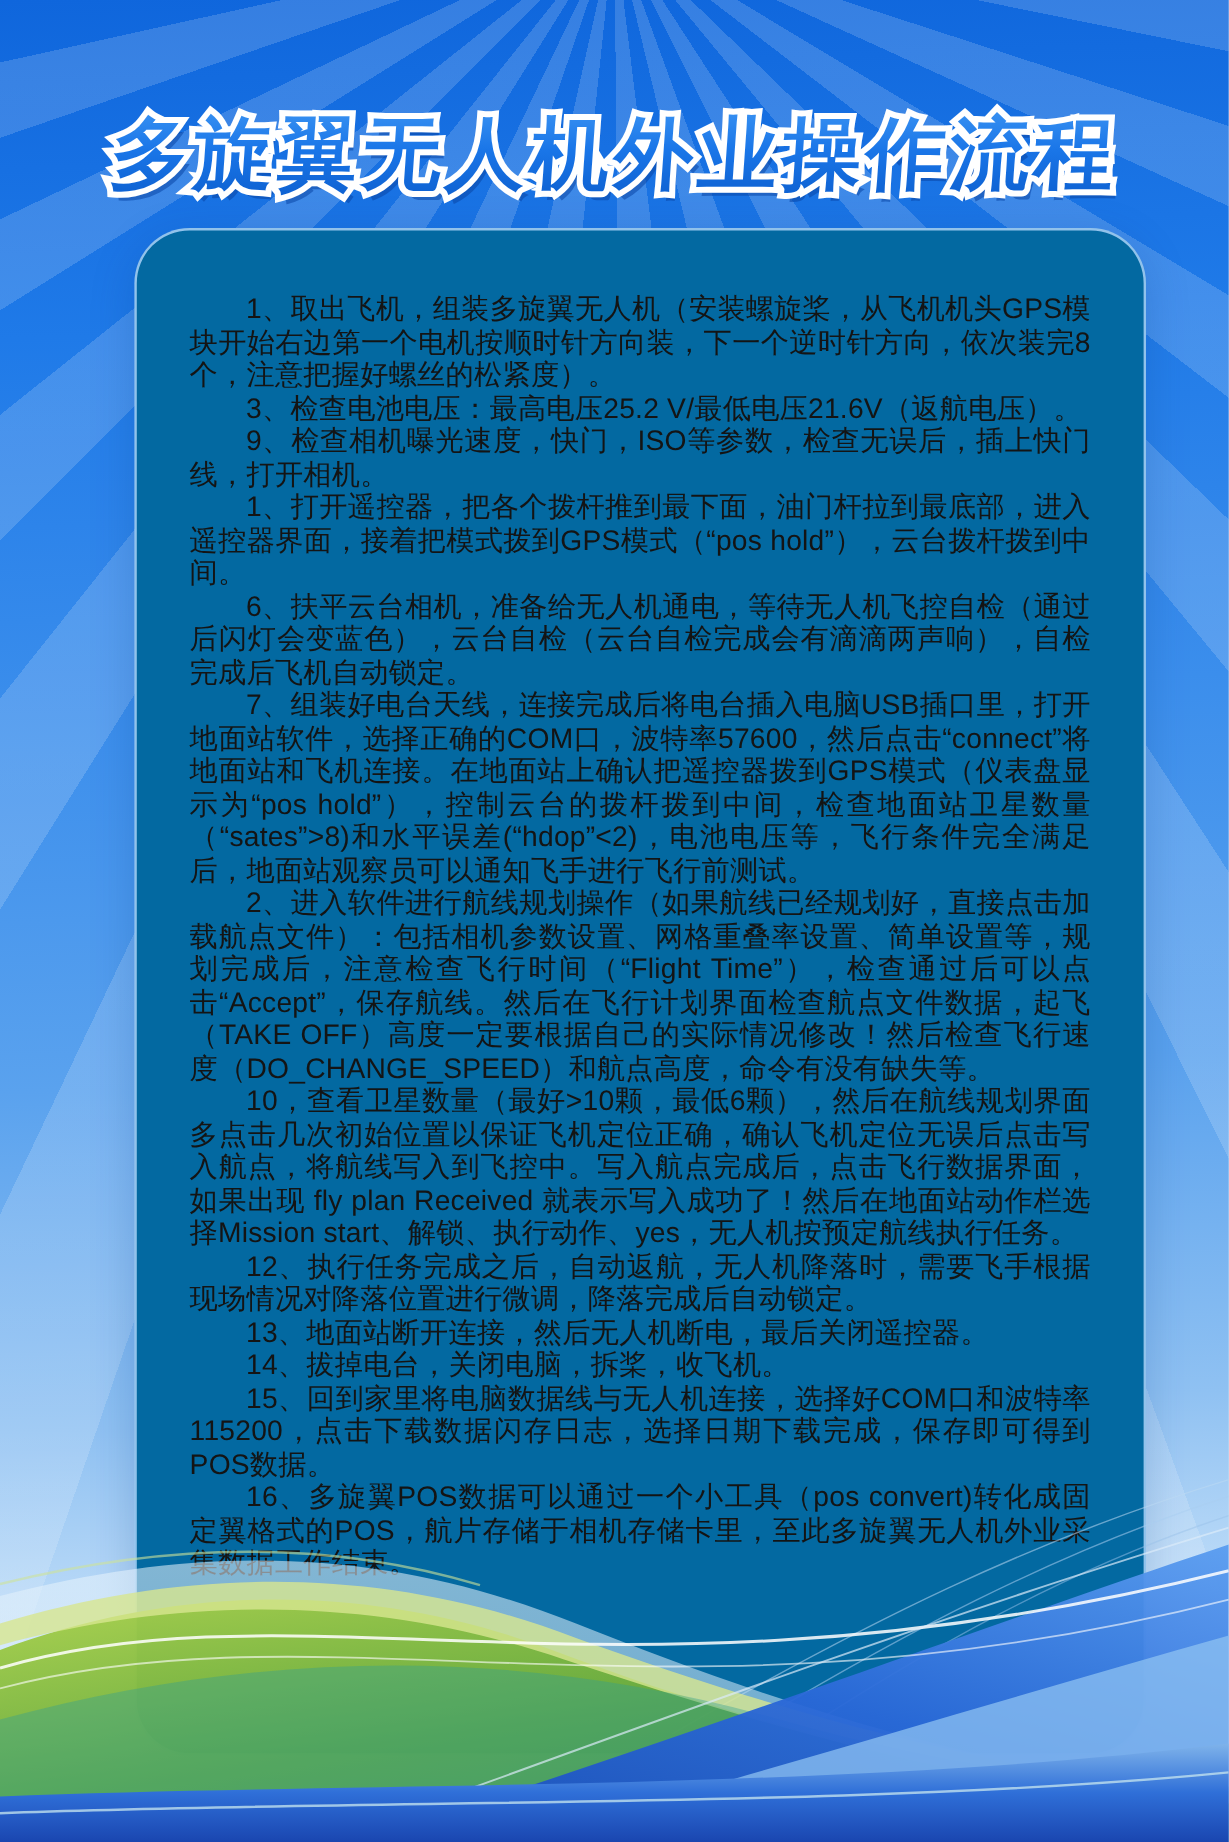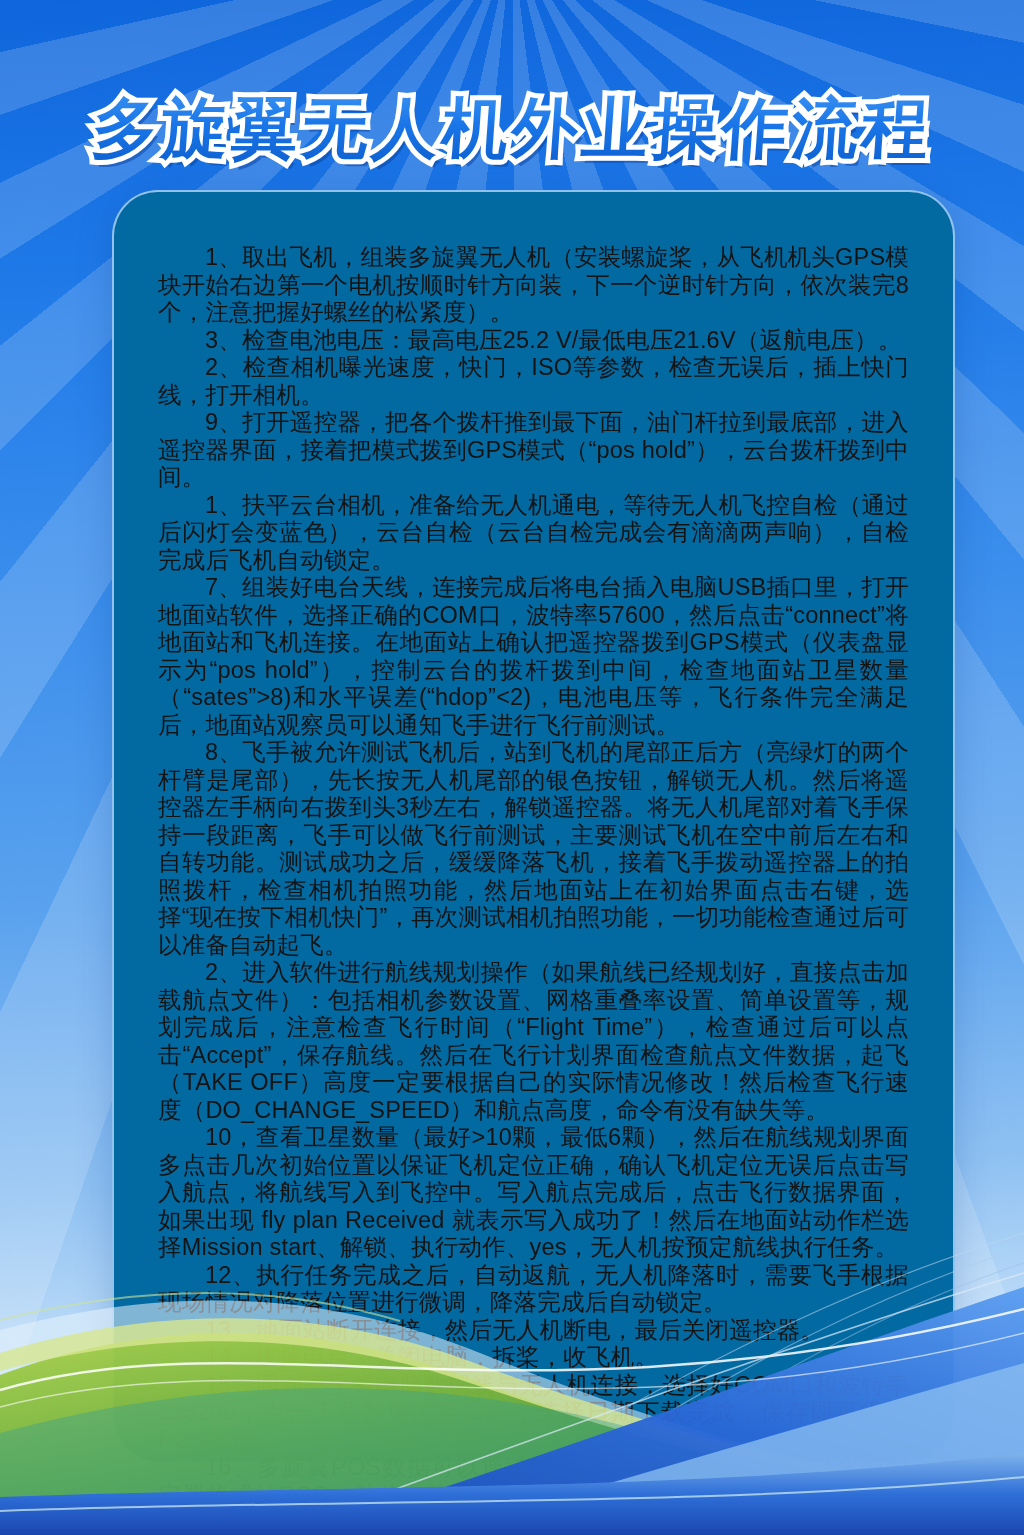--- a/index.html
+++ b/index.html
@@ -67,25 +67,24 @@
   <span class="title-stack">
     <span class="title-outline">多旋翼无人机外业操作流程</span>
     <span class="title-fill">多旋翼无人机外业操作流程</span>
   </span>
 </div>
 
 <div class="card">
   <div class="content">
     <p>1、取出飞机，组装多旋翼无人机（安装螺旋桨，从飞机机头GPS模块开始右边第一个电机按顺时针方向装，下一个逆时针方向，依次装完8个，注意把握好螺丝的松紧度）。</p>
     <p>3、检查电池电压：最高电压25.2 V/最低电压21.6V（返航电压）。</p>
-    <p>2、检查相机曝光速度，快门，ISO等参数，检查无误后，插上快门线，打开相机。</p>
-    <p>9、打开遥控器，把各个拨杆推到最下面，油门杆拉到最底部，进入遥控器界面，接着把模式拨到GPS模式（“pos hold”），云台拨杆拨到中间。</p>
-    <p>1、扶平云台相机，准备给无人机通电，等待无人机飞控自检（通过后闪灯会变蓝色），云台自检（云台自检完成会有滴滴两声响），自检完成后飞机自动锁定。</p>
+    <p>9、检查相机曝光速度，快门，ISO等参数，检查无误后，插上快门线，打开相机。</p>
+    <p>1、打开遥控器，把各个拨杆推到最下面，油门杆拉到最底部，进入遥控器界面，接着把模式拨到GPS模式（“pos hold”），云台拨杆拨到中间。</p>
+    <p>6、扶平云台相机，准备给无人机通电，等待无人机飞控自检（通过后闪灯会变蓝色），云台自检（云台自检完成会有滴滴两声响），自检完成后飞机自动锁定。</p>
     <p>7、组装好电台天线，连接完成后将电台插入电脑USB插口里，打开地面站软件，选择正确的COM口，波特率57600，然后点击“connect”将地面站和飞机连接。在地面站上确认把遥控器拨到GPS模式（仪表盘显示为“pos hold”），控制云台的拨杆拨到中间，检查地面站卫星数量（“sates”&gt;8)和水平误差(“hdop”&lt;2)，电池电压等，飞行条件完全满足后，地面站观察员可以通知飞手进行飞行前测试。</p>
-    <p>8、飞手被允许测试飞机后，站到飞机的尾部正后方（亮绿灯的两个杆臂是尾部），先长按无人机尾部的银色按钮，解锁无人机。然后将遥控器左手柄向右拨到头3秒左右，解锁遥控器。将无人机尾部对着飞手保持一段距离，飞手可以做飞行前测试，主要测试飞机在空中前后左右和自转功能。测试成功之后，缓缓降落飞机，接着飞手拨动遥控器上的拍照拨杆，检查相机拍照功能，然后地面站上在初始界面点击右键，选择“现在按下相机快门”，再次测试相机拍照功能，一切功能检查通过后可以准备自动起飞。</p>
     <p>2、进入软件进行航线规划操作（如果航线已经规划好，直接点击加载航点文件）：包括相机参数设置、网格重叠率设置、简单设置等，规划完成后，注意检查飞行时间（“Flight Time”），检查通过后可以点击“Accept”，保存航线。然后在飞行计划界面检查航点文件数据，起飞（TAKE OFF）高度一定要根据自己的实际情况修改！然后检查飞行速度（DO_CHANGE_SPEED）和航点高度，命令有没有缺失等。</p>
     <p>10，查看卫星数量（最好&gt;10颗，最低6颗），然后在航线规划界面多点击几次初始位置以保证飞机定位正确，确认飞机定位无误后点击写入航点，将航线写入到飞控中。写入航点完成后，点击飞行数据界面，如果出现 fly plan Received 就表示写入成功了！然后在地面站动作栏选择Mission start、解锁、执行动作、yes，无人机按预定航线执行任务。</p>
     <p>12、执行任务完成之后，自动返航，无人机降落时，需要飞手根据现场情况对降落位置进行微调，降落完成后自动锁定。</p>
     <p>13、地面站断开连接，然后无人机断电，最后关闭遥控器。</p>
     <p>14、拔掉电台，关闭电脑，拆桨，收飞机。</p>
     <p>15、回到家里将电脑数据线与无人机连接，选择好COM口和波特率115200，点击下载数据闪存日志，选择日期下载完成，保存即可得到POS数据。</p>
     <p>16、多旋翼POS数据可以通过一个小工具（pos  convert)转化成固定翼格式的POS，航片存储于相机存储卡里，至此多旋翼无人机外业采集数据工作结束。</p>
   </div>
 </div>
 

